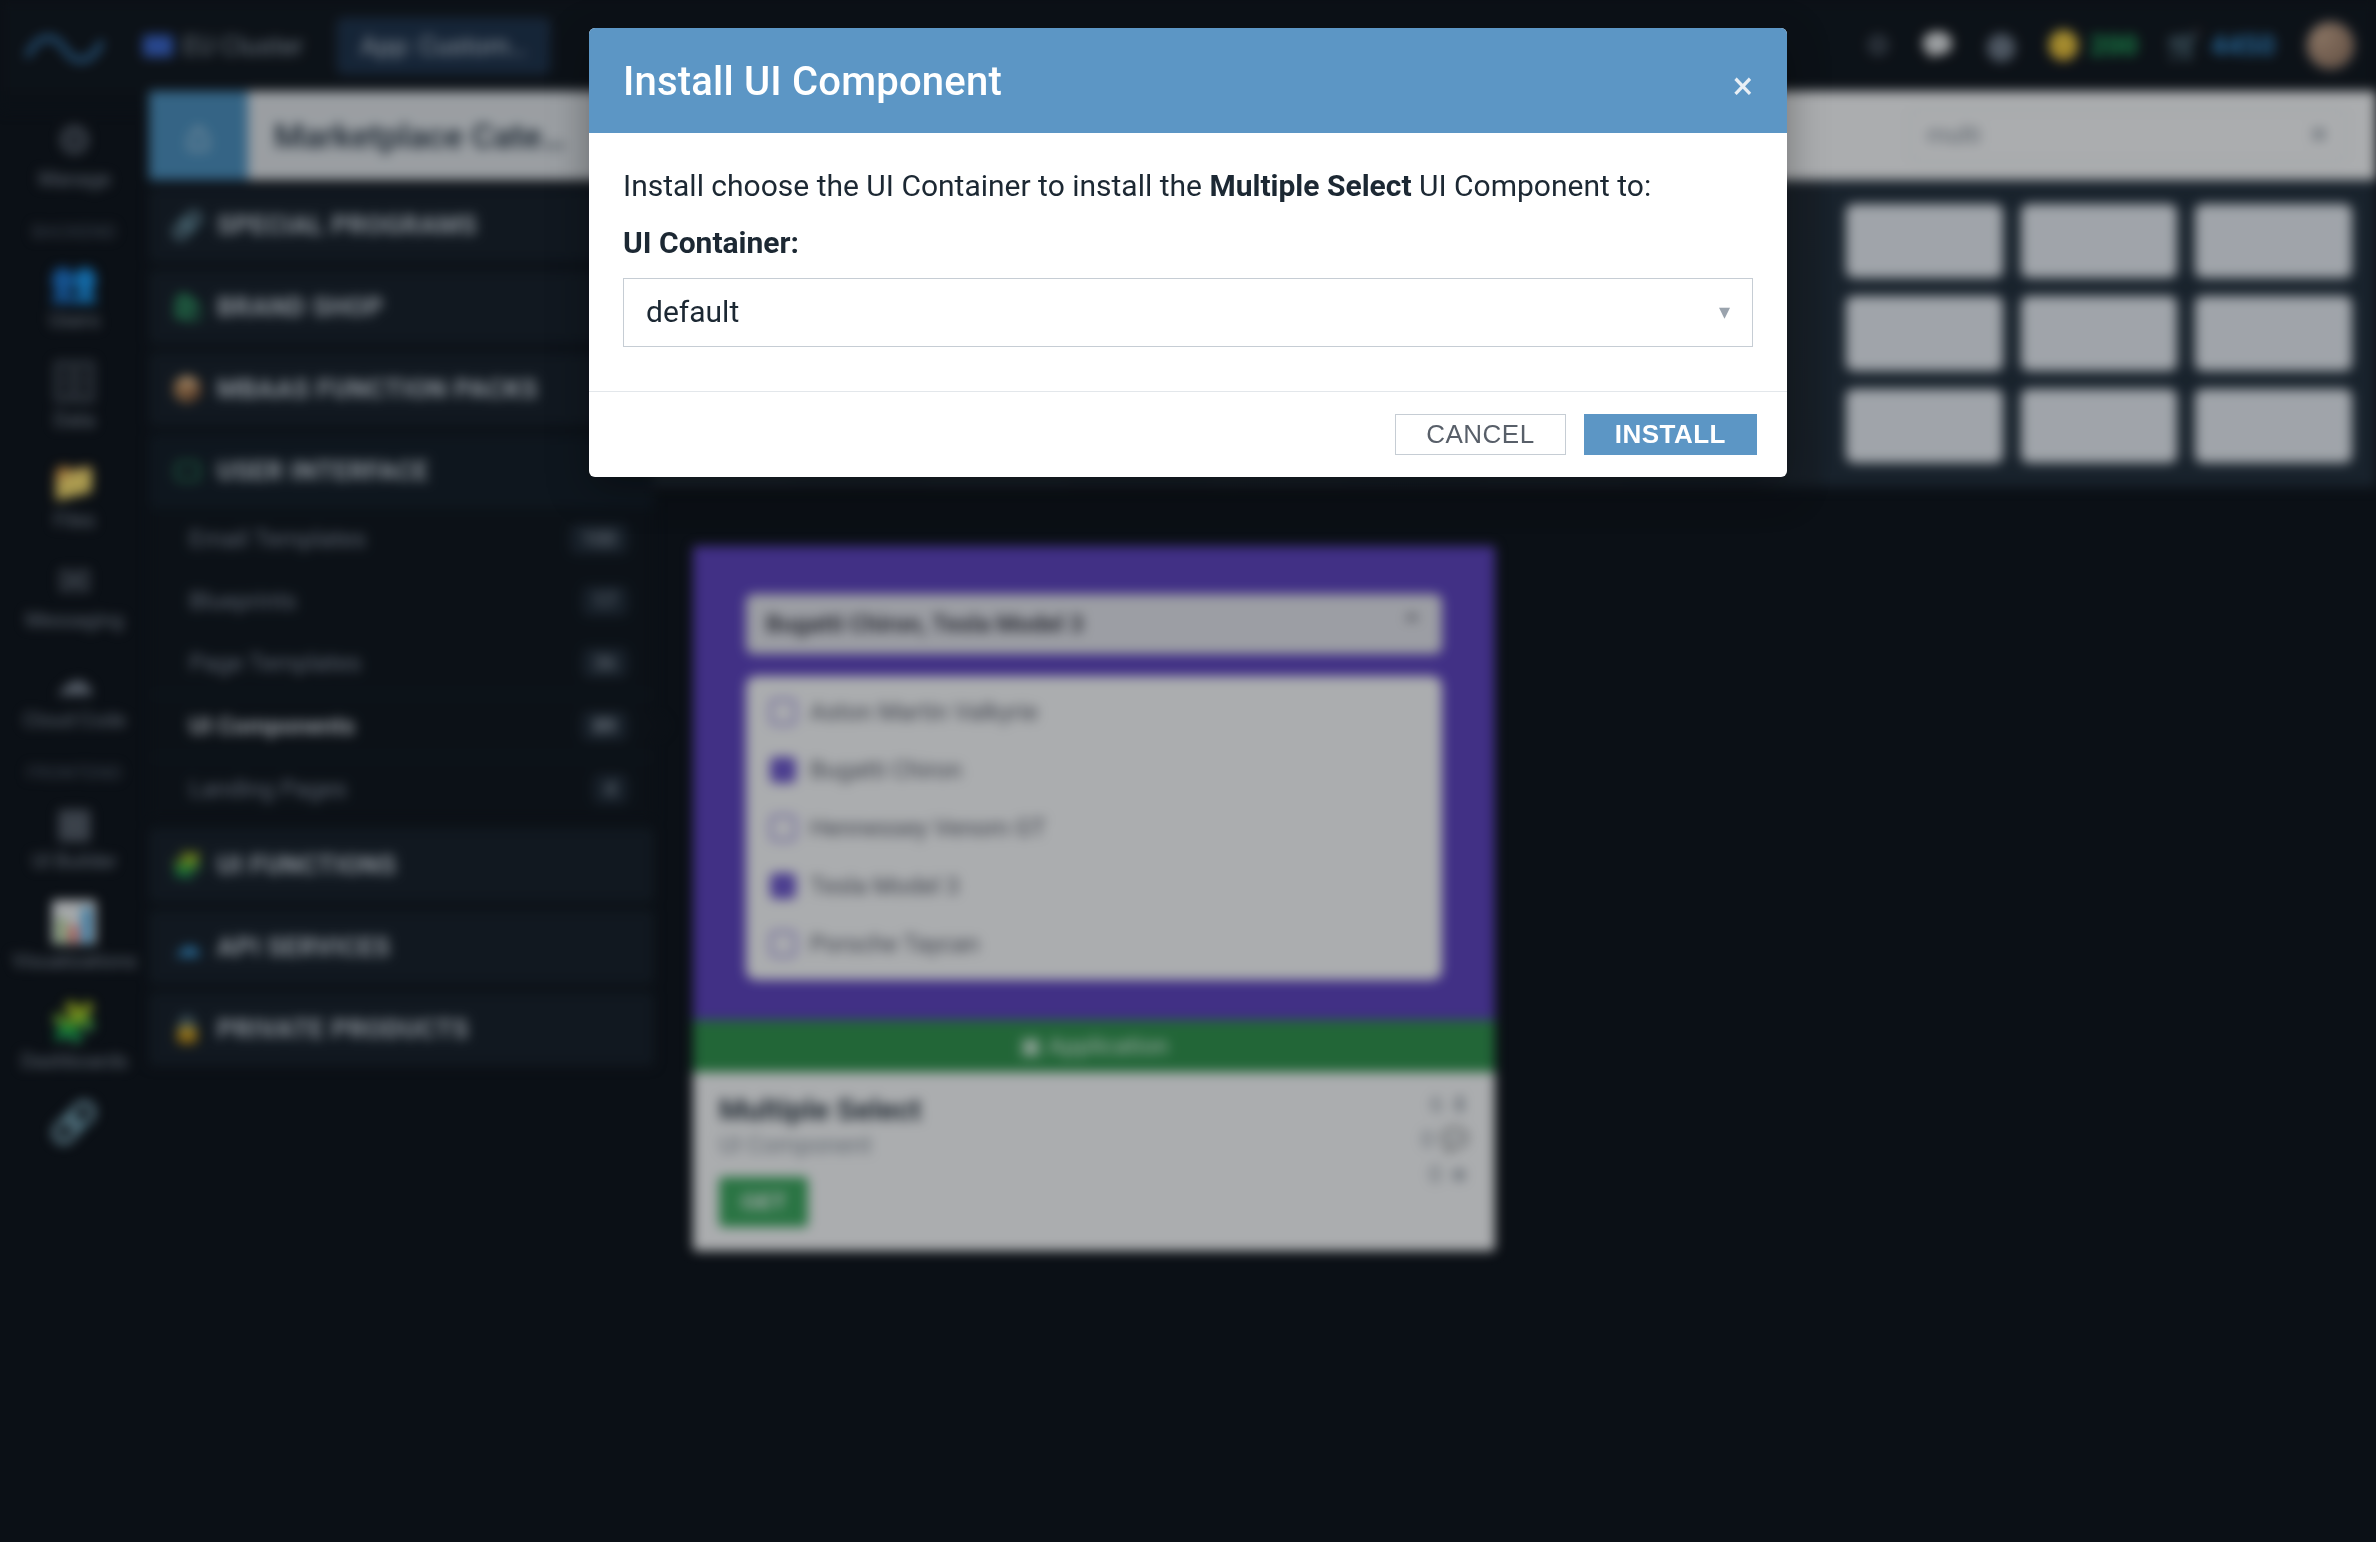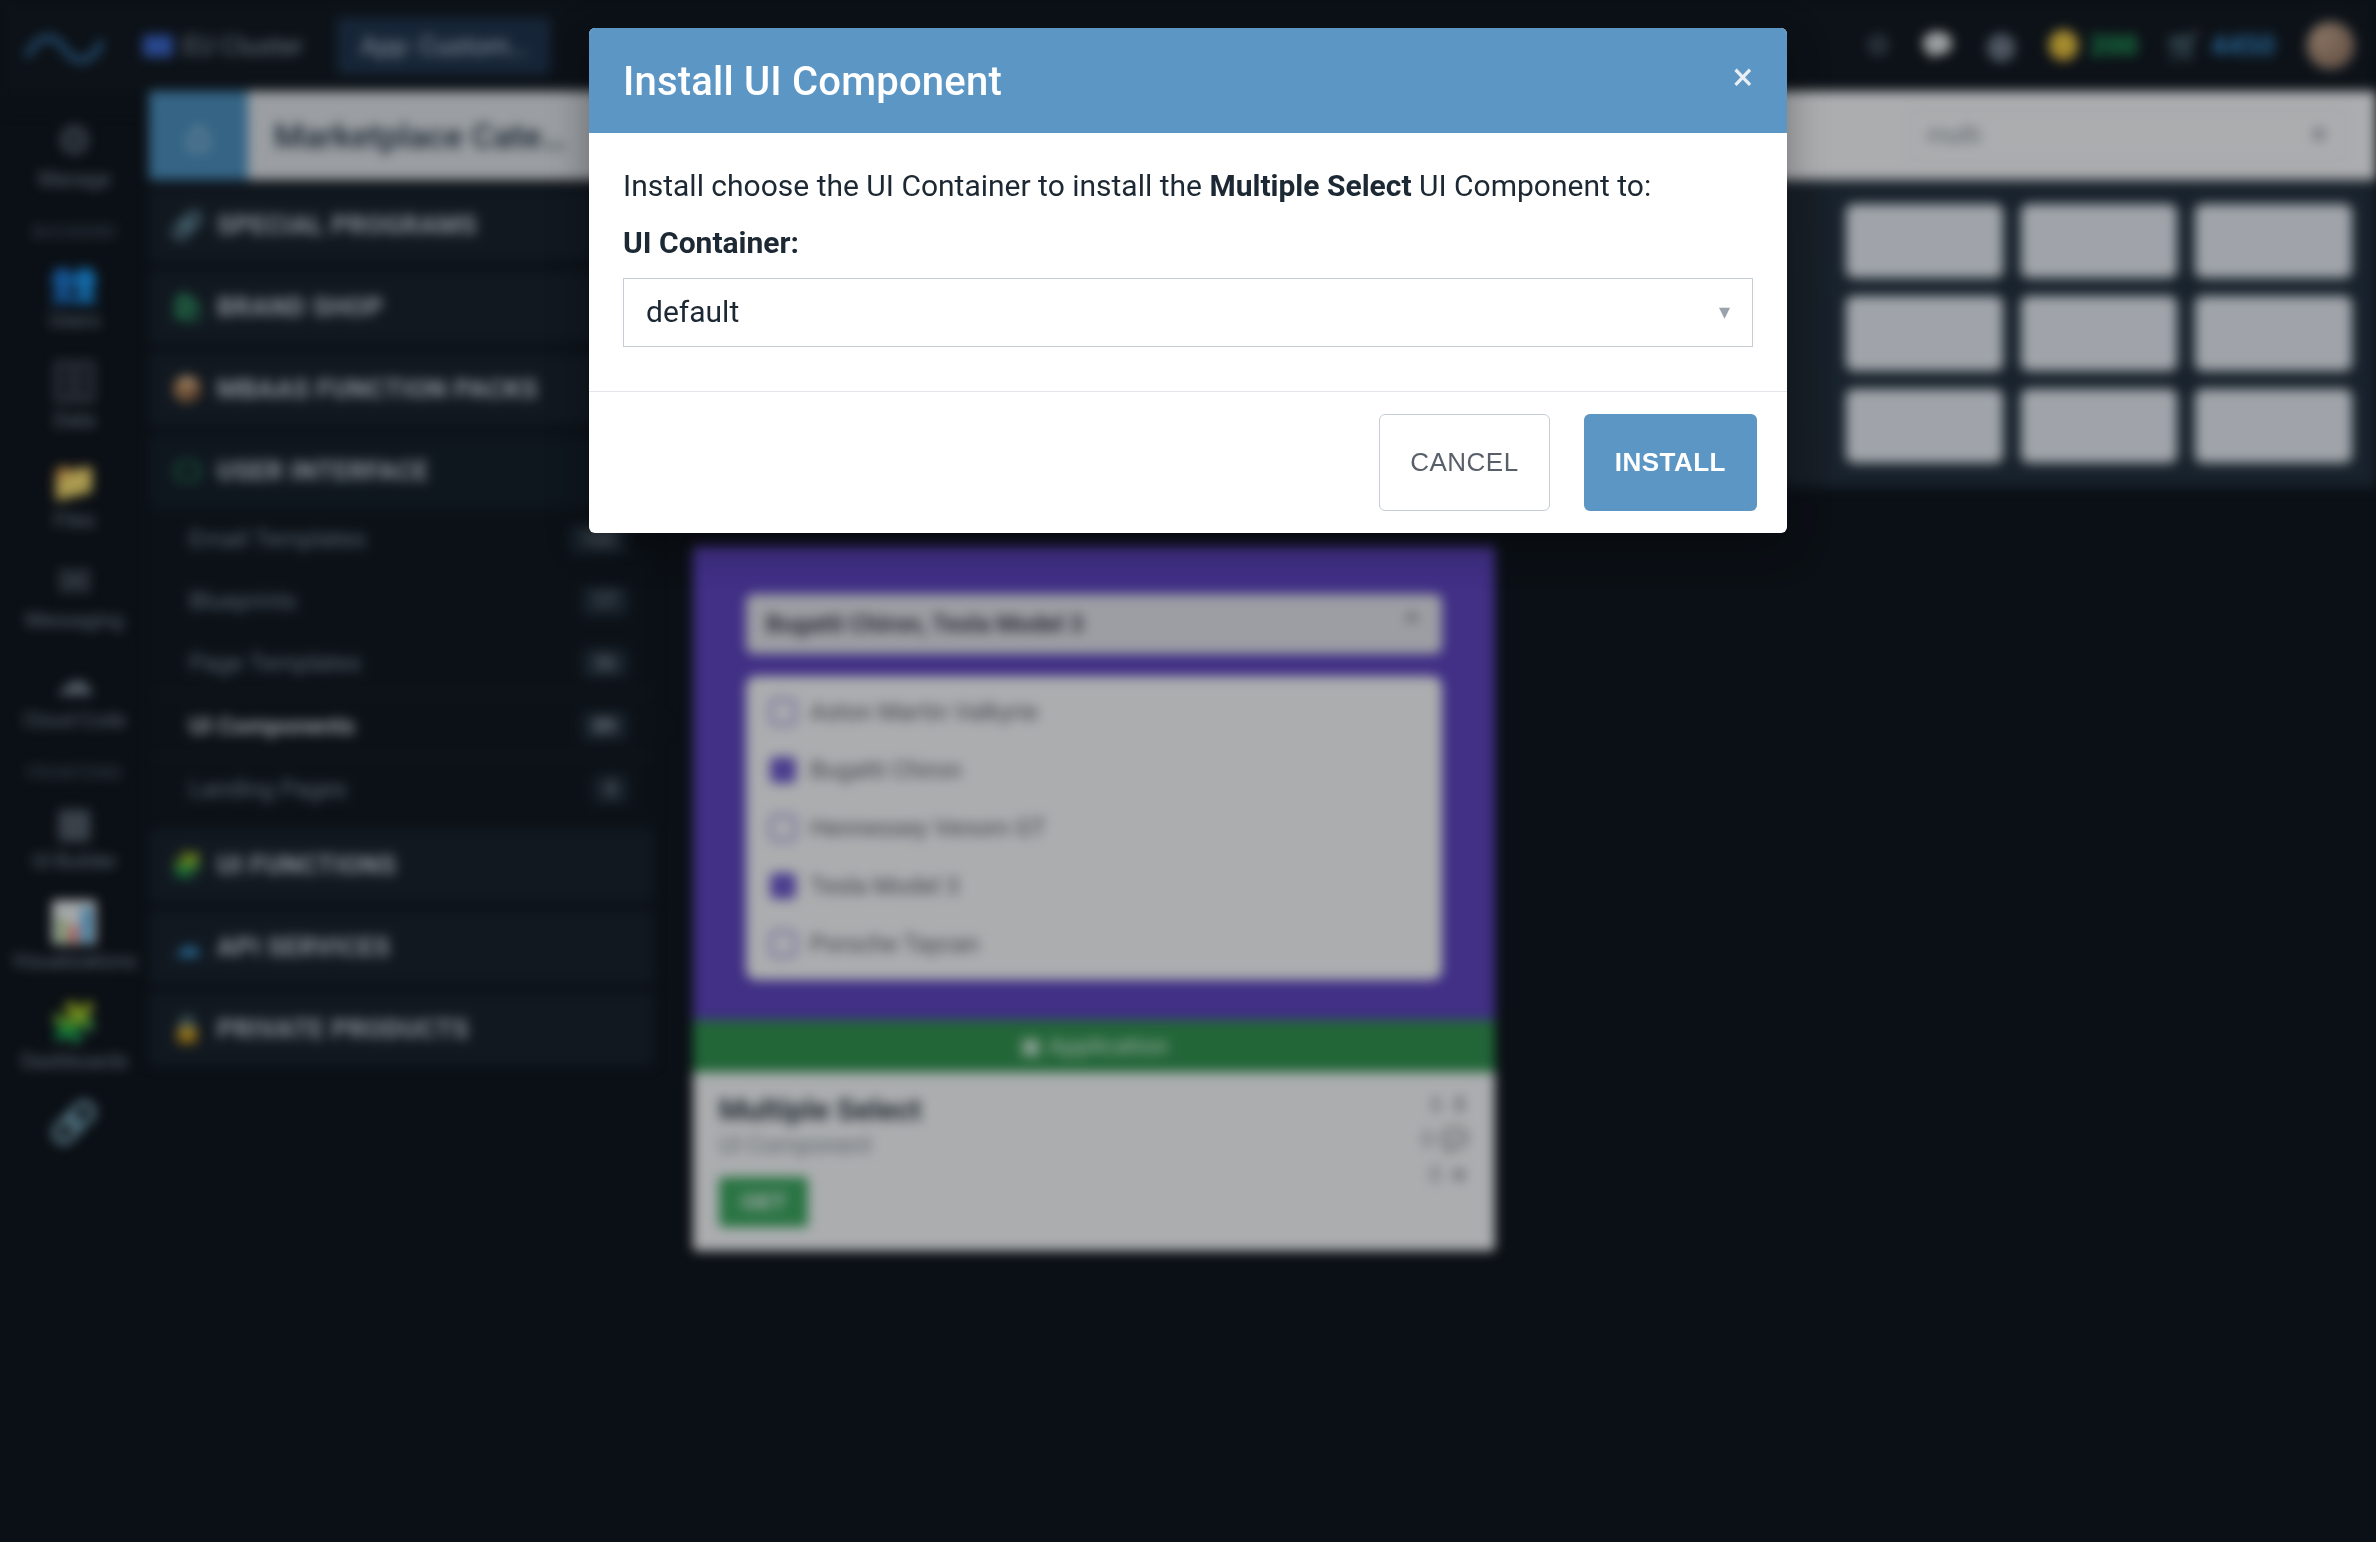--- a/index.html
+++ b/index.html
@@ -196,40 +196,40 @@
   }
   .modal {
     width:1198px; background:#fff; border-radius:6px;
     box-shadow: 0 12px 40px rgba(0,0,0,.35);
     overflow:hidden;
     font-family: inherit;
   }
   .modal-head {
     background:#5c96c5; color:#fff;
     padding:30px 34px 28px;
-    display:flex; align-items:flex-start; justify-content:space-between;
+    display:flex; align-items:flex-end; justify-content:space-between;
   }
   .modal-head h1 { font-size:40px; font-weight:500; letter-spacing:0.2px; }
   .modal-close { font-size:38px; color:#e9eff5; cursor:pointer; line-height:1; }
   .modal-body { padding:30px 34px 44px; color:#1c2833; font-size:30px; line-height:1.55; }
   .modal-body b { font-weight:700;text-align:center; }
   .field-label { font-weight:700; font-size:30px; display:block; margin-top:10px; margin-bottom:12px;}
   .select {
     width:100%; height:69px; border:1px solid #c6cdd4; border-radius:0;
     display:flex; align-items:center; justify-content:space-between;
     padding:0 22px; font-size:30px; color:#1c2833; background:#fff;
   }
   .select .caret { color:#9aa3ad; font-size:22px; }
   .modal-foot {
     border-top:1px solid #e3e7eb; padding:22px 30px;
     display:flex; justify-content:flex-end; gap:18px;
   }
   .btn {
-    font-size:26px; padding:32px 30px; border-radius:6px; cursor:pointer;
-    border:1px solid transparent; letter-spacing:0.5px;margin-left:16px;
+    font-size:26px; padding:4px 30px; border-radius:0; cursor:pointer;
+    border:1px solid transparent; letter-spacing:0.5px;
   }
   .btn-cancel { background:#fff; border-color:#c6cdd4; color:#585f69; }
   .btn-install { background:#5c96c5; color:#fff; font-weight:700; }
 
   .muted-icon { color:#75808b; }
 </style>
 </head>
 <body>
 
 <div class="blurred-bg">

